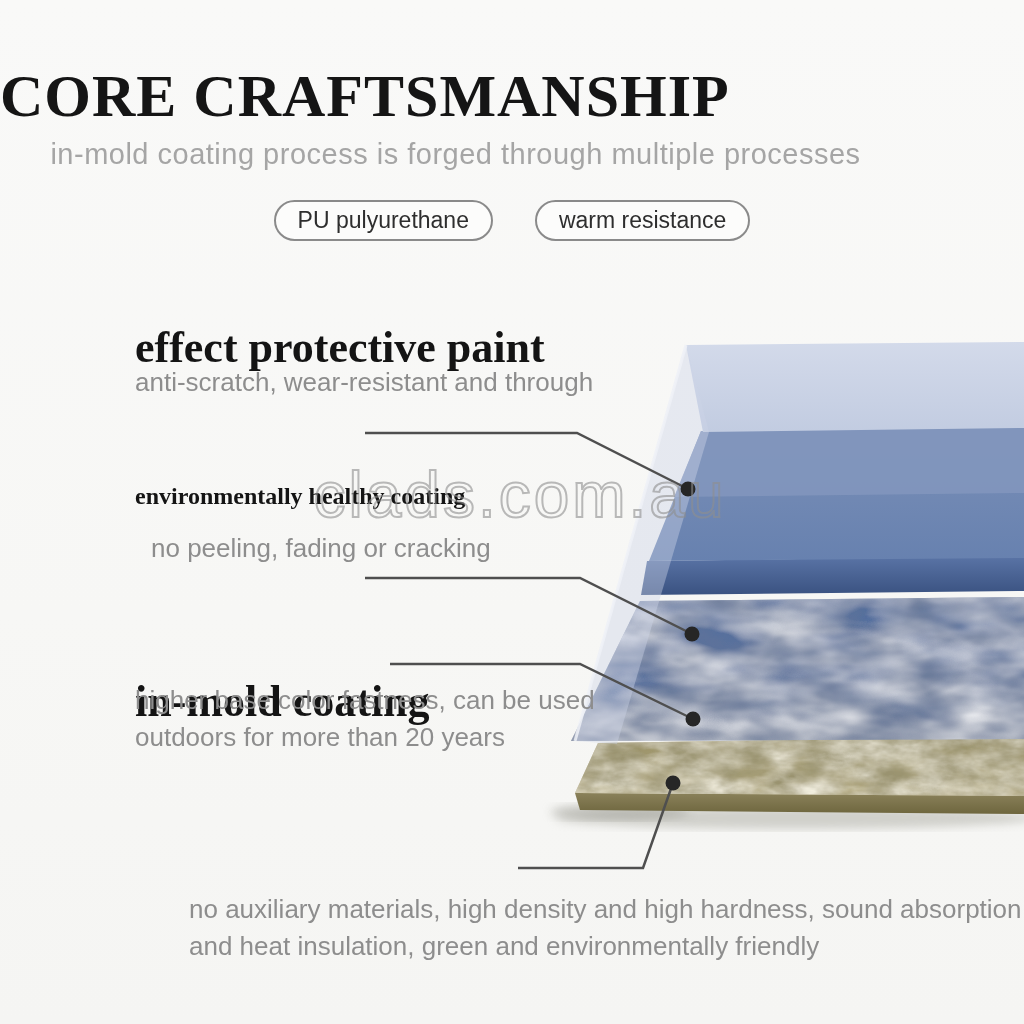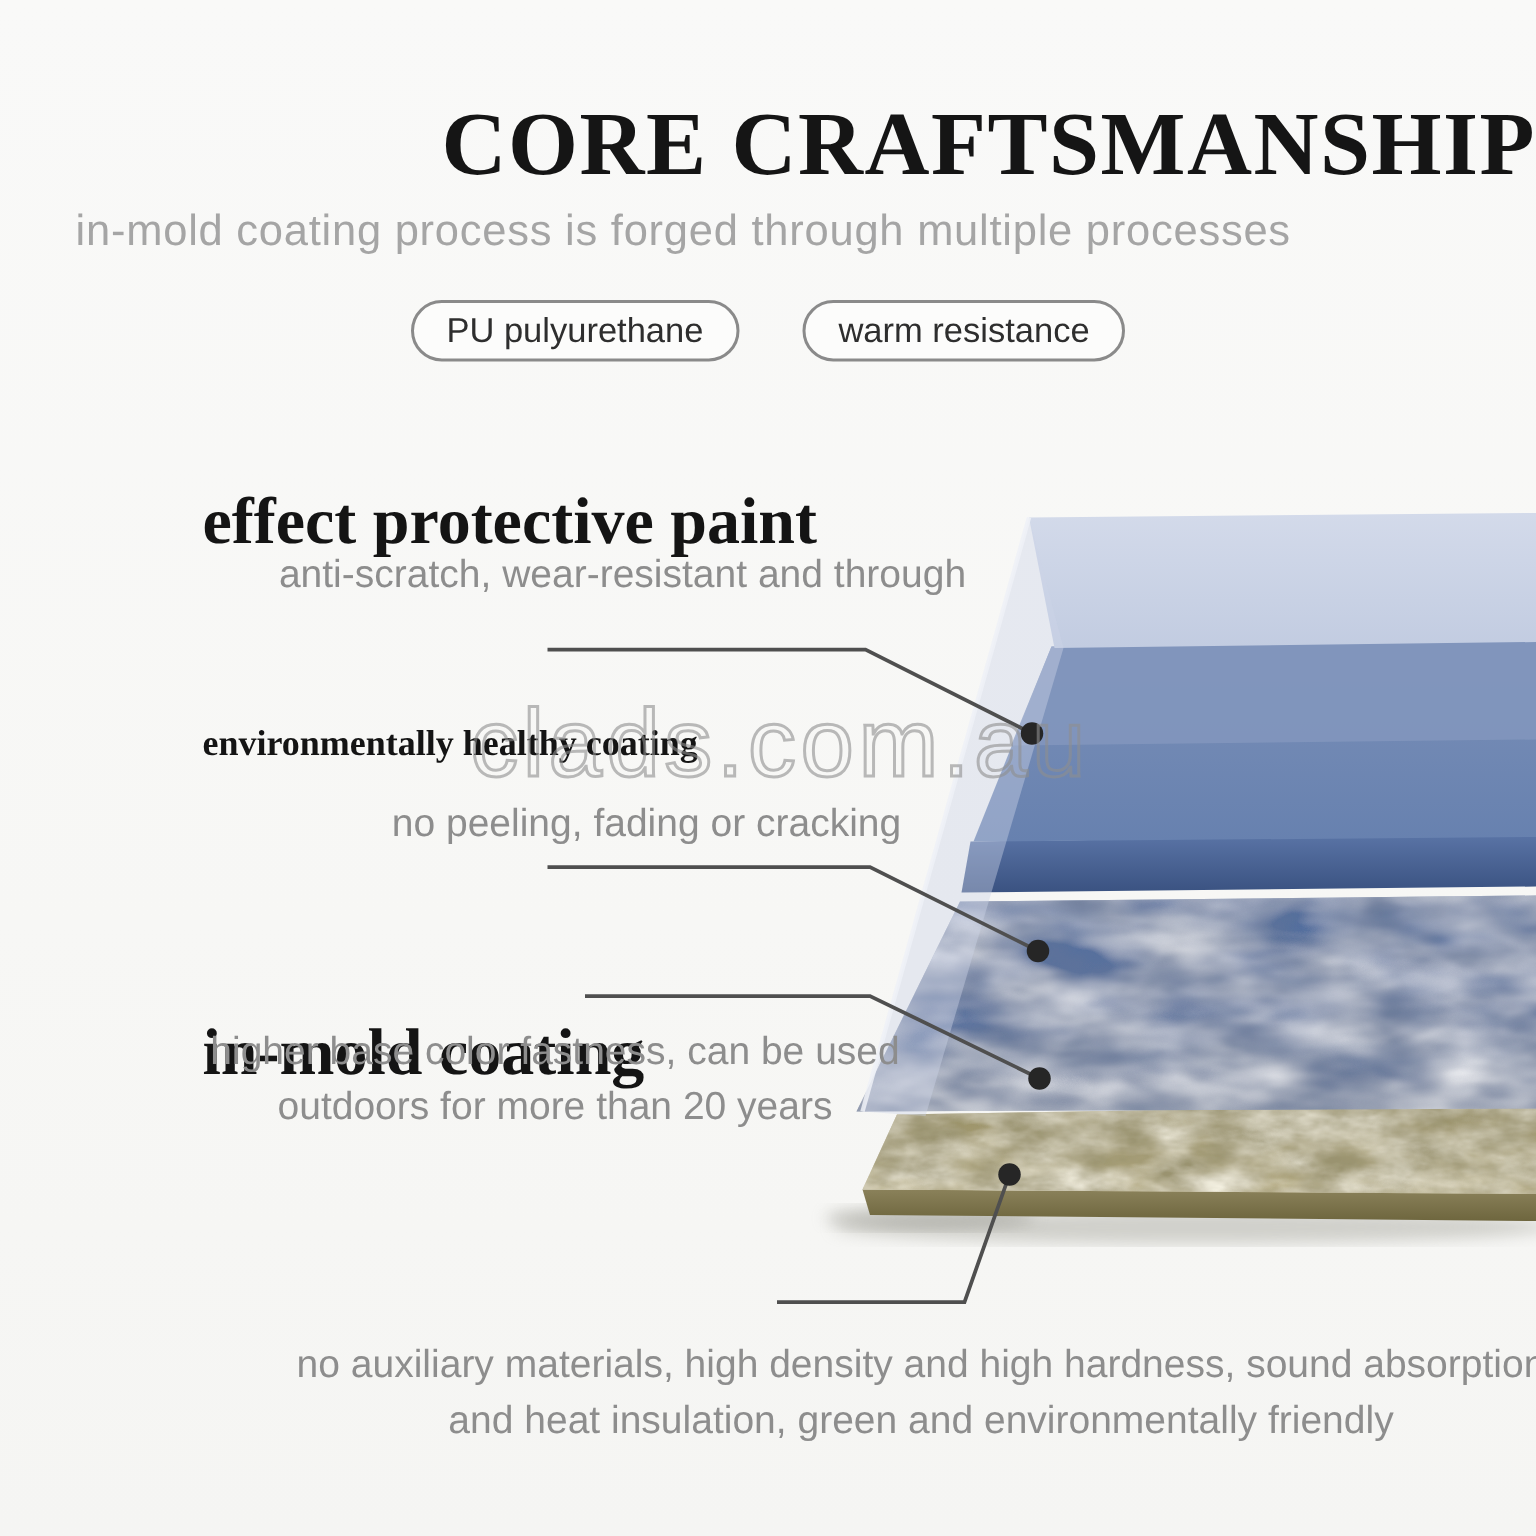--- a/index.html
+++ b/index.html
@@ -1,21 +1,21 @@
 <!DOCTYPE html>
 <html><head>
 <meta charset="utf-8">
 <style>
   html,body{margin:0;padding:0;}
   body{width:1024px;height:1024px;overflow:hidden;background:#f8f8f6;font-family:"Liberation Sans",sans-serif;}
   #canvas{position:relative;width:1024px;height:1024px;background:linear-gradient(180deg,#f9f9f8 0%,#f7f7f5 60%,#f5f5f3 100%);}
   .layer-svg{position:absolute;left:0;top:0;z-index:1;}
   .wm-svg{position:absolute;left:0;top:0;z-index:3;pointer-events:none;}
-  .txt{position:absolute;z-index:2;text-align:center;}
-  .hdr-title{left:0;top:62px;width:1024px;text-align:right;
+  .txt{position:absolute;z-index:2;}
+  .hdr-title{left:0;top:62px;width:1024px;text-align:left;
     font-family:"Liberation Serif",serif;font-weight:700;font-size:60px;letter-spacing:1px;color:#151515;}
   .hdr-sub{left:0;top:138px;width:911px;text-align:center;
     font-size:29px;color:#a5a5a5;letter-spacing:0.5px;}
   .badges{left:0;top:200px;width:1024px;display:flex;justify-content:center;gap:42px;}
   .badge{border:2px solid #8a8a8a;border-radius:24px;padding:5px 22px;font-size:23px;color:#2e2e2e;
     background:rgba(255,255,255,0.55);white-space:nowrap;}
   .lbl-title{font-family:"Liberation Serif",serif;font-weight:700;color:#141414;font-size:44px;white-space:nowrap;}
   .lbl-desc{color:#8d8d8d;font-size:26px;line-height:1.42;}
   #lbl1t{left:135px;top:322px;}
   #lbl1d{left:135px;top:364px;width:560px;}

